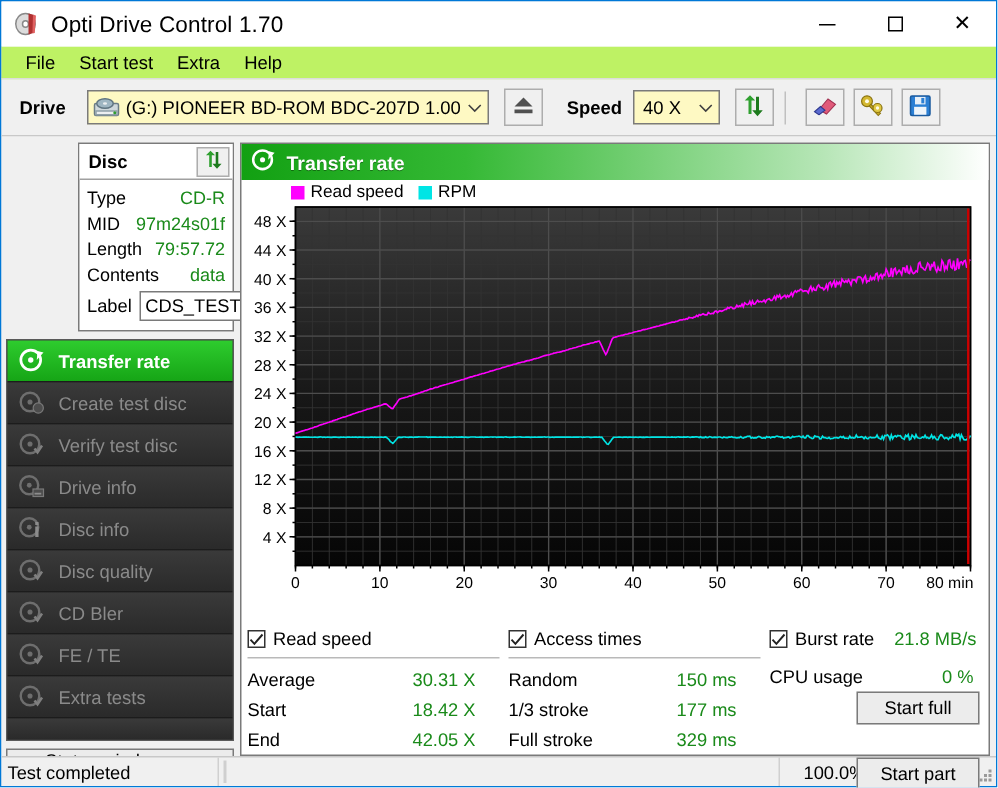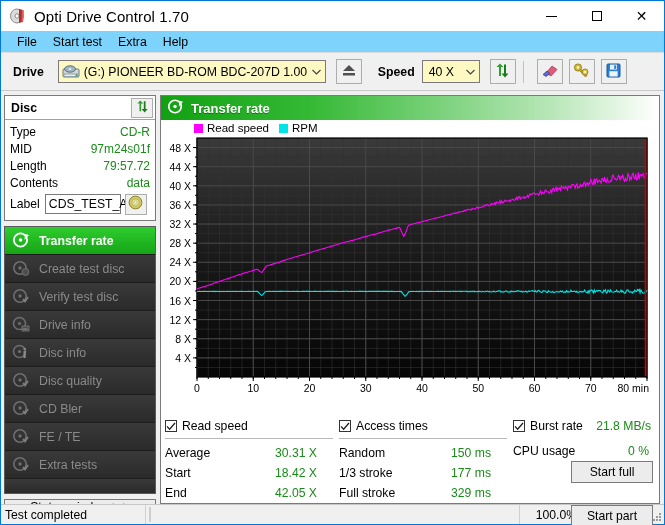--- a/index.html
+++ b/index.html
@@ -38,21 +38,21 @@
     width: 45px; height: 30px;
     display: flex; align-items: center; justify-content: center;
     font-size: 11px; color: #000;
   }
   .glyph-min { display:block; width:11px; height:1px; background:#000; }
   .glyph-max { display:block; width:10px; height:10px; border:1px solid #000; }
   .glyph-close { font-size: 14px; line-height: 1; font-family:"DejaVu Sans", sans-serif;}
   
   .menubar {
     height: 22px; flex: 0 0 22px;
-    background: #7dd3fc;
+    background: #bef264;
     display: flex; align-items: center;
     padding-left: 8px;
     border-bottom: 1px solid #dcdcdc;
   }
   .menu-item {
     padding: 2px 8px; font-size: 12.3px; color:#000;
   }
   
   .drivebar {
     height: 38px; flex: 0 0 38px;
@@ -84,21 +84,21 @@
     display:flex;align-items:center;justify-content:center;
     margin-left: 6px;
   }
   .speed-combo { width: 58px; margin-left: 7px; }
   .sep { width:1px;height:22px;background:#c0c0c0;margin:0 7px; }
   
   .body { flex:1; display:flex; min-height:0; background:#f0f0f0; padding:0; }
   .sidebar { width: 158px; flex:0 0 158px; display:flex; flex-direction:column;
              padding: 4px 3px 0 3px; }
   
-  .disc-box { border:1px solid #7a7a7a; background:#fff; }
+  .disc-box { border:1px solid #7a7a7a; background:#fff;margin-left:48px; }
   .disc-head {
     height:24px; display:flex; align-items:center;
     border-bottom:1px solid #a0a0a0;
     padding-left:6px; background:#fff;
   }
   .disc-head .t { font-weight:bold; font-size:12.3px; }
   .disc-refresh {
     width:22px;height:20px;margin-left:auto;margin-right:2px;
     border:1px solid #adadad;background:#f0f0f0;
     display:flex;align-items:center;justify-content:center;

